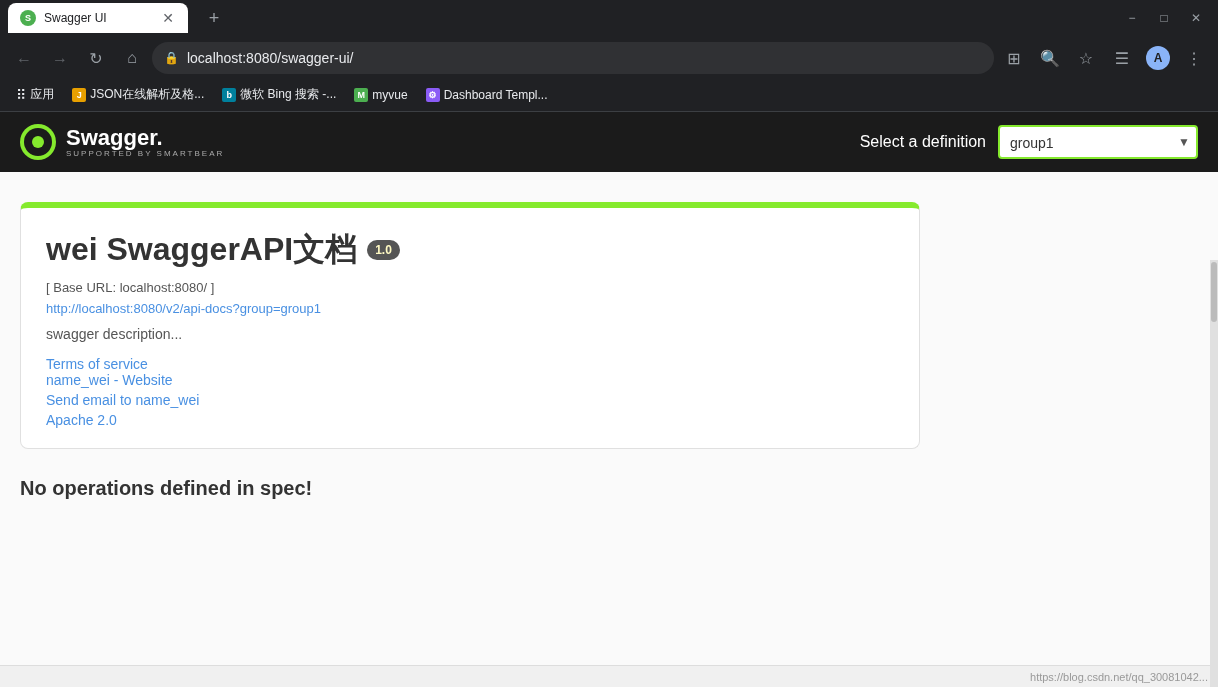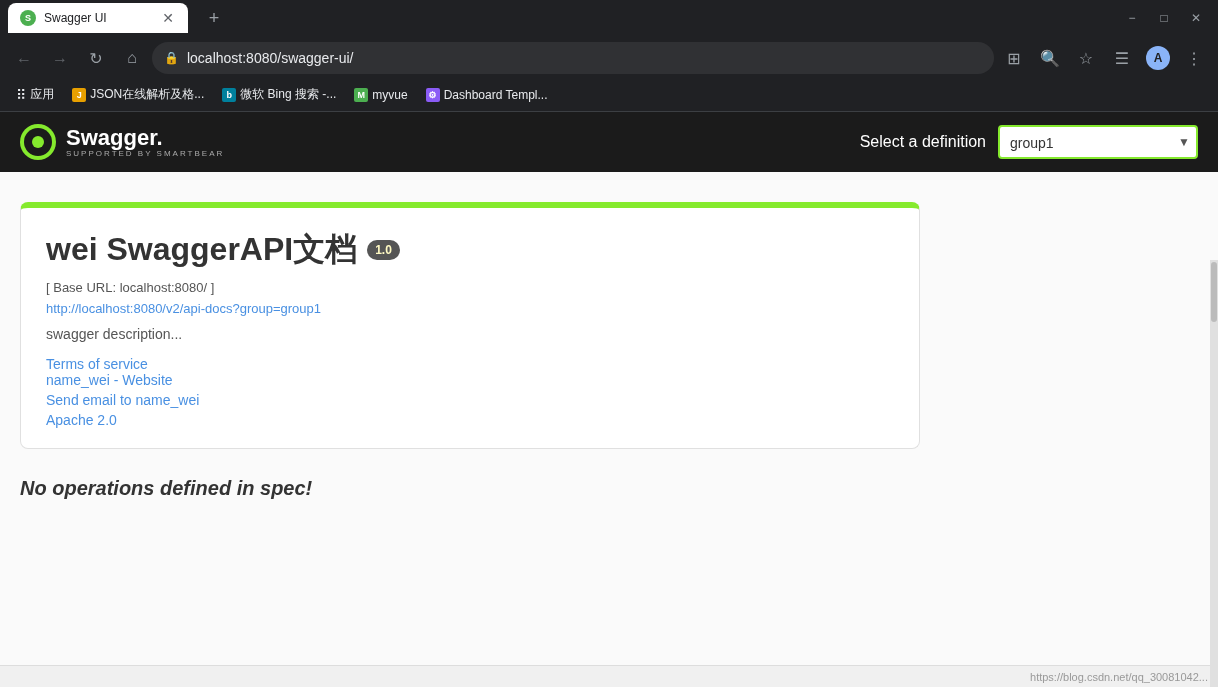--- a/index.html
+++ b/index.html
@@ -54,21 +54,21 @@
     .api-title-row { display: flex; align-items: center; gap: 10px; margin-bottom: 8px; }
     .api-title { font-size: 32px; font-weight: bold; color: #333; }
     .api-version-badge { background: #555; color: #fef9c3; font-size: 12px; padding: 3px 8px; border-radius: 12px; font-weight: bold; }
     .api-base-url { font-family: Liberation Sans, sans-serif; font-size: 13px; color: #555; margin-bottom: 6px; }
     .api-link { color: #4990e2; font-size: 13px; text-decoration: none; display: block; margin-bottom: 10px; }
     .api-description { color: #555; font-size: 14px; margin-bottom: 14px; }
     .api-tos { color: #4990e2; font-size: 14px; text-decoration: none; display: block; }
     .api-website { color: #4990e2; font-size: 14px; text-decoration: none; display: block; margin-bottom: 4px; }
     .api-email { color: #4990e2; font-size: 14px; text-decoration: none; display: block; margin-bottom: 4px; }
     .api-license { color: #4990e2; font-size: 14px; text-decoration: none; display: block; }
-    .no-ops { font-size: 20px; font-weight: bold; color: #333; margin-top: 28px; font-style: italic; }
+    .no-ops { font-size: 20px; font-weight: bold; color: #333; margin-top: 28px; }
 
     
     .status-bar { background: #f0f0f0; border-top: 1px solid #ddd; height: 22px; display: flex; align-items: center; justify-content: flex-end; padding: 0 10px; }
     .status-text { font-size: 11px; color: #999; }
 
     .page-wrapper { display: flex; flex-direction: column; height: 687px; }
     .swagger-main { display: flex; flex-direction: column; flex: 1; overflow: hidden; }
     .scrollbar-right { position: absolute; right: 0; top: 148px; bottom: 0; width: 8px; background: #e0e0e0; }
     .scrollbar-thumb { width: 6px; height: 60px; background: #bbb; border-radius: 3px; margin: 2px auto; }
   </style>

